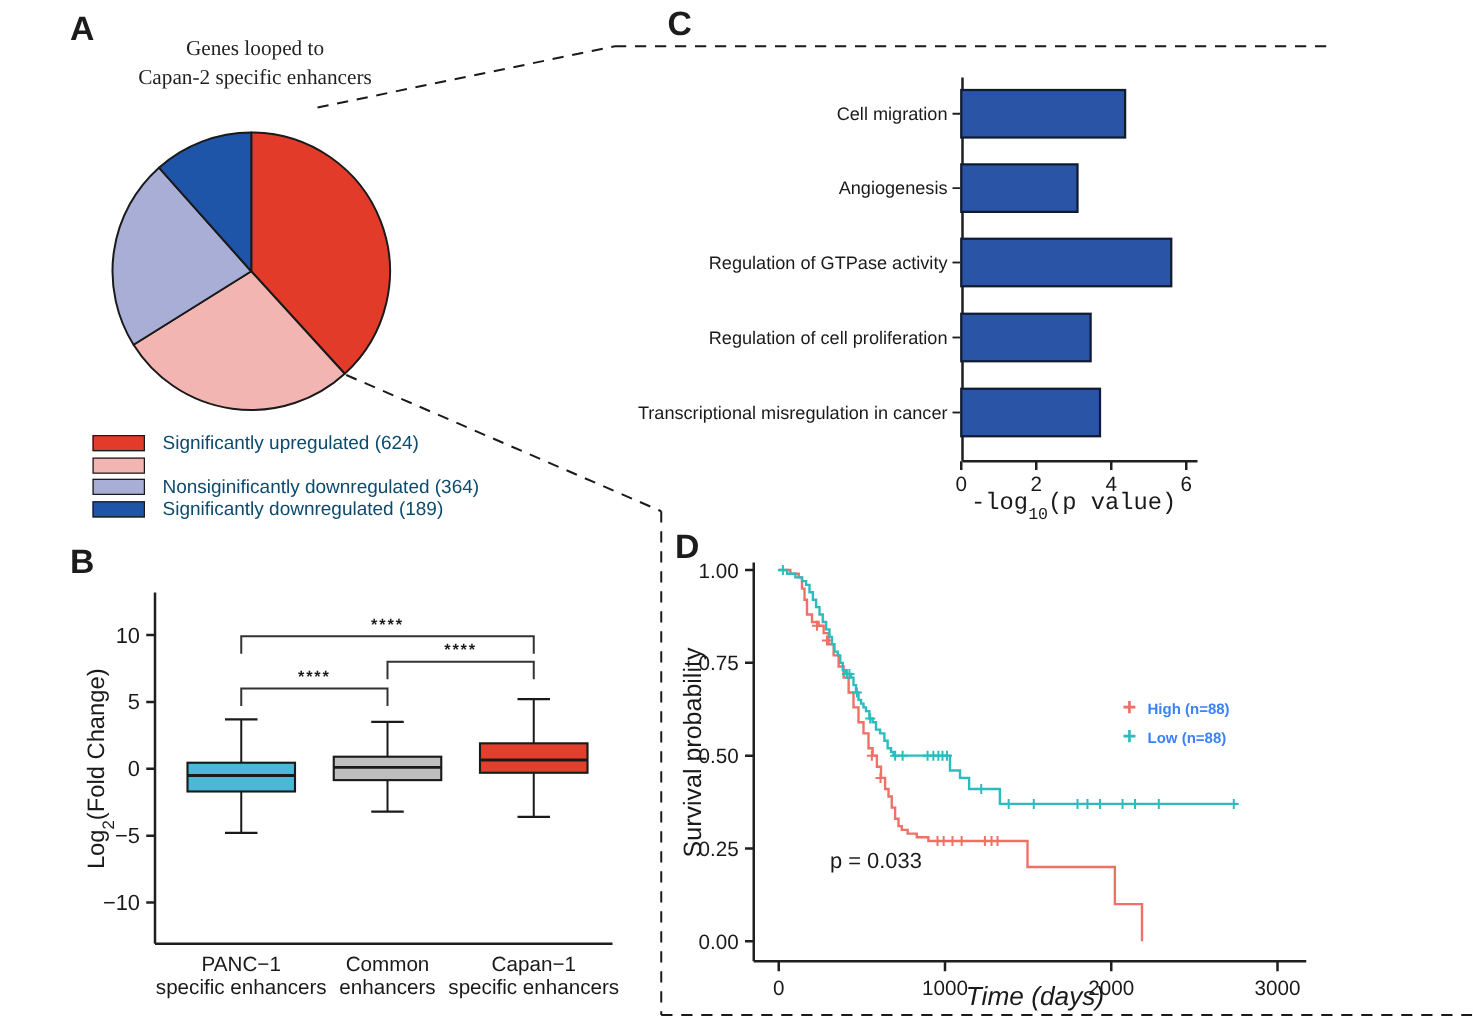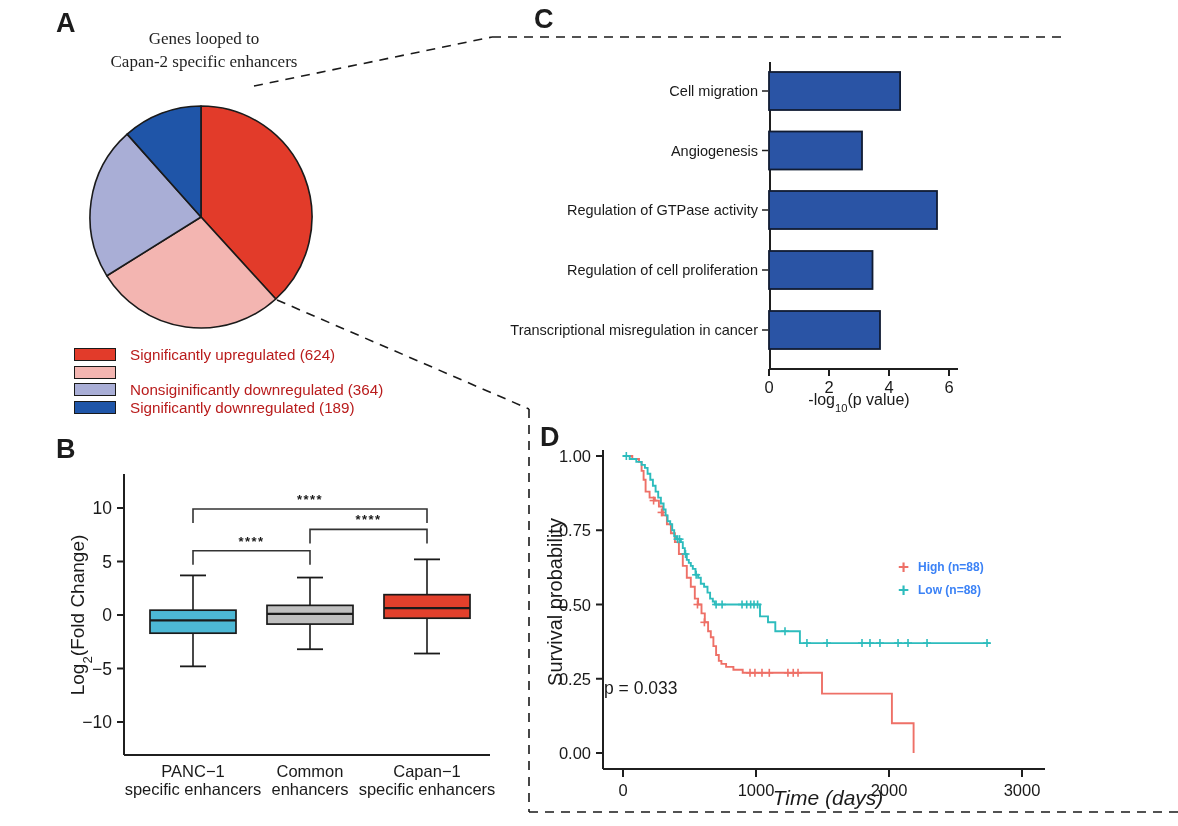--- a/index.html
+++ b/index.html
@@ -8,34 +8,34 @@
   .panel-label{position:absolute;font-size:27px;font-weight:bold;color:#1c1c1c;}
   #callout-svg{position:absolute;left:0;top:0;z-index:1;}
   svg{display:block;}
   .chart-svg{position:absolute;z-index:2;}
   
   #pie-title{position:absolute;left:58px;top:28px;width:292px;text-align:center;
              font-size:17px;line-height:22.5px;color:#1f1f1f;z-index:2;font-family:Liberation Serif, serif;}
   #legend-a{position:absolute;left:74px;top:346px;z-index:2;}
   .legend-a-row{display:flex;align-items:center;height:17.5px;}
   .legend-a-swatch{width:40px;height:11px;border:1.6px solid #1a1a1a;margin-right:14px;flex:0 0 auto;}
-  .legend-a-label{font-size:15.2px;white-space:nowrap;color:#b91c1c;}
+  .legend-a-label{font-size:15.2px;white-space:nowrap;color:#0c4a6e;}
   
   .vlabel{position:absolute;text-align:center;transform:rotate(-90deg);white-space:nowrap;z-index:2;}
   #b-ylabel{width:230px;height:22px;left:-37px;top:604px;font-size:19px;}
   #d-ylabel{width:240px;height:24px;left:436px;top:590px;font-size:20px;}
   sub.axsub{font-size:70%;position:relative;bottom:-3px;}
-  #c-xlabel{position:absolute;left:759px;top:391px;width:200px;text-align:center;font-size:16px;z-index:2;}
+  #c-xlabel{position:absolute;left:759px;top:391px;width:200px;text-align:center;font-size:19px;z-index:2;font-family:Liberation Mono, monospace;}
   #d-xlabel{position:absolute;left:723px;top:786px;width:210px;text-align:center;font-size:21px;z-index:2;font-style:italic;}
   
   #d-legend{position:absolute;left:898px;top:555px;z-index:3;}
   .d-legend-row{display:flex;align-items:center;height:23px;}
   .d-legend-marker{width:20px;font-size:19px;font-weight:bold;line-height:1;}
   .d-legend-label{font-size:12px;color:#3b82f6;white-space:nowrap;font-weight:bold;}
-  #d-pvalue{position:absolute;left:604px;top:678px;font-size:17.5px;z-index:3;}
+  #d-pvalue{position:absolute;left:664px;top:678px;font-size:17.5px;z-index:3;}
 </style>
 </head>
 <body>
 
 <div id="canvas">
 
   <svg id="callout-svg" width="1178" height="826">
     <g stroke="#1a1a1a" stroke-width="1.6" stroke-dasharray="9 7" fill="none">
       <line x1="254" y1="86" x2="492" y2="37"></line>
       <line x1="492" y1="37" x2="1066" y2="37"></line>

